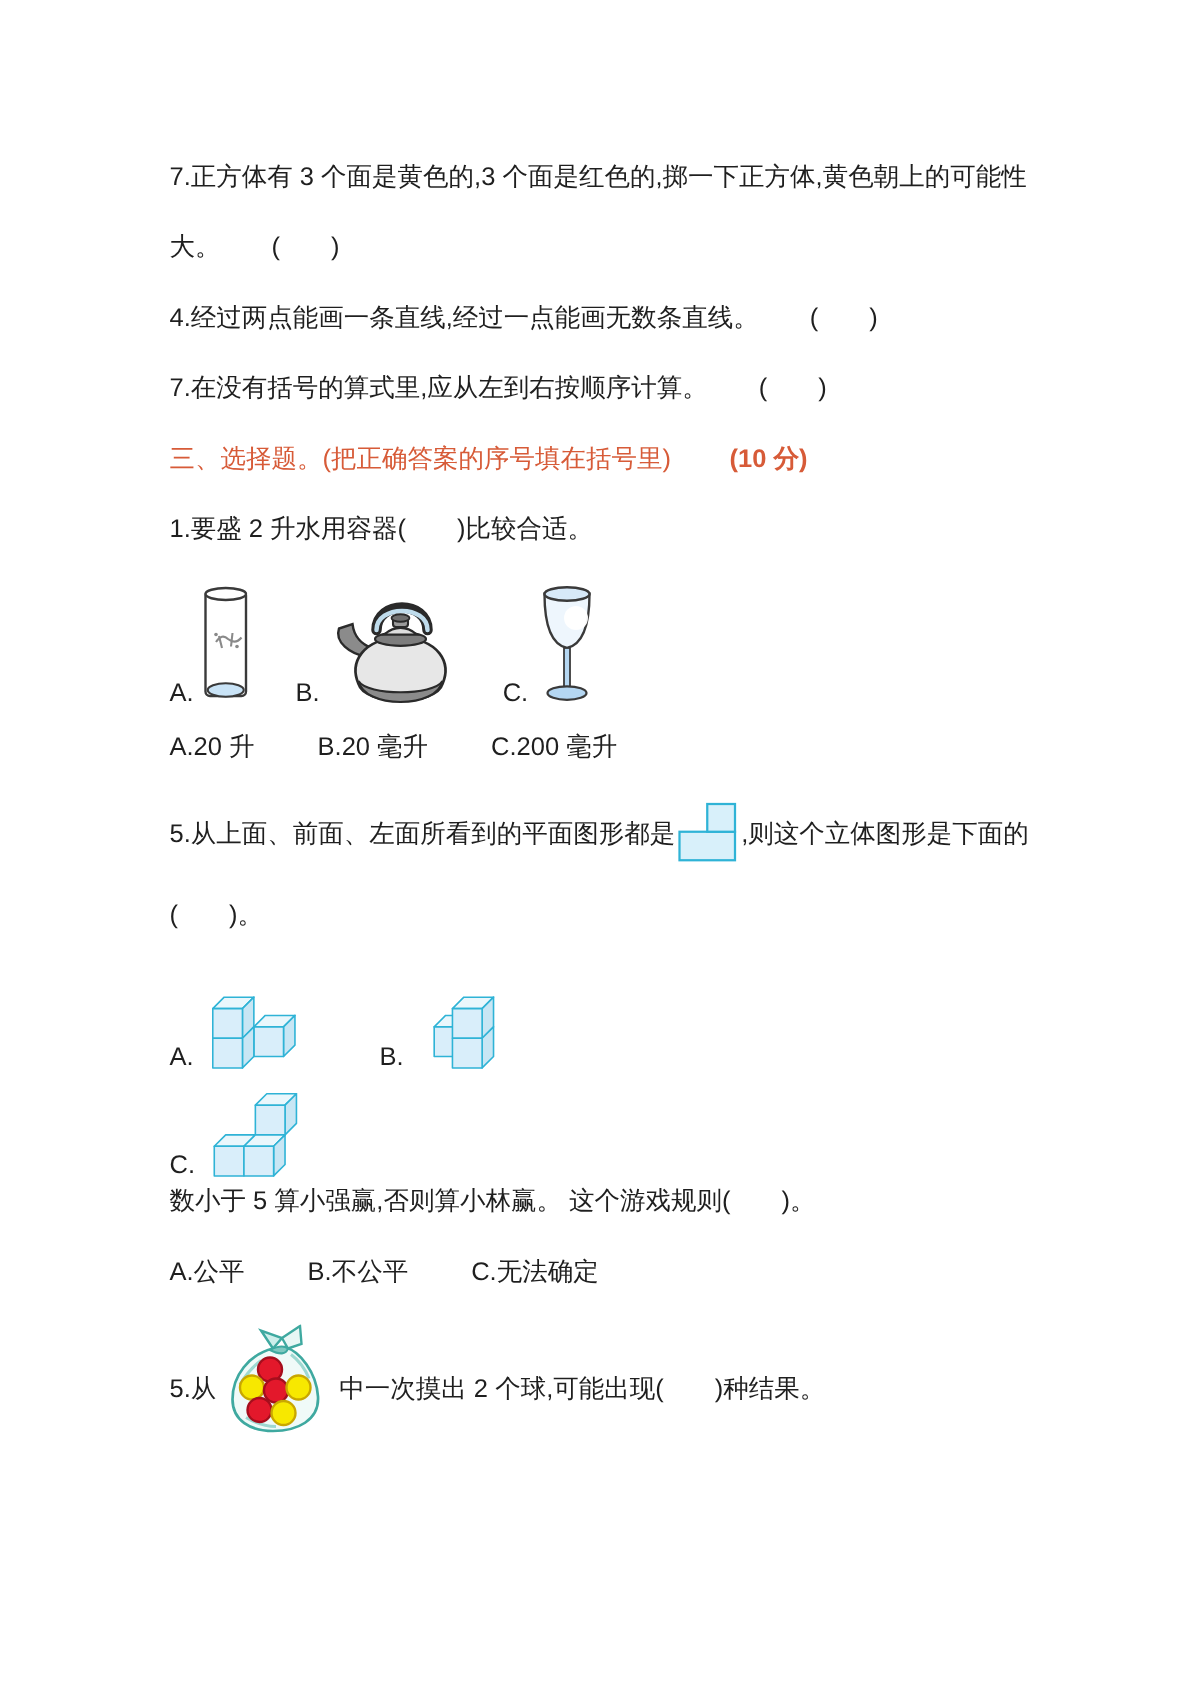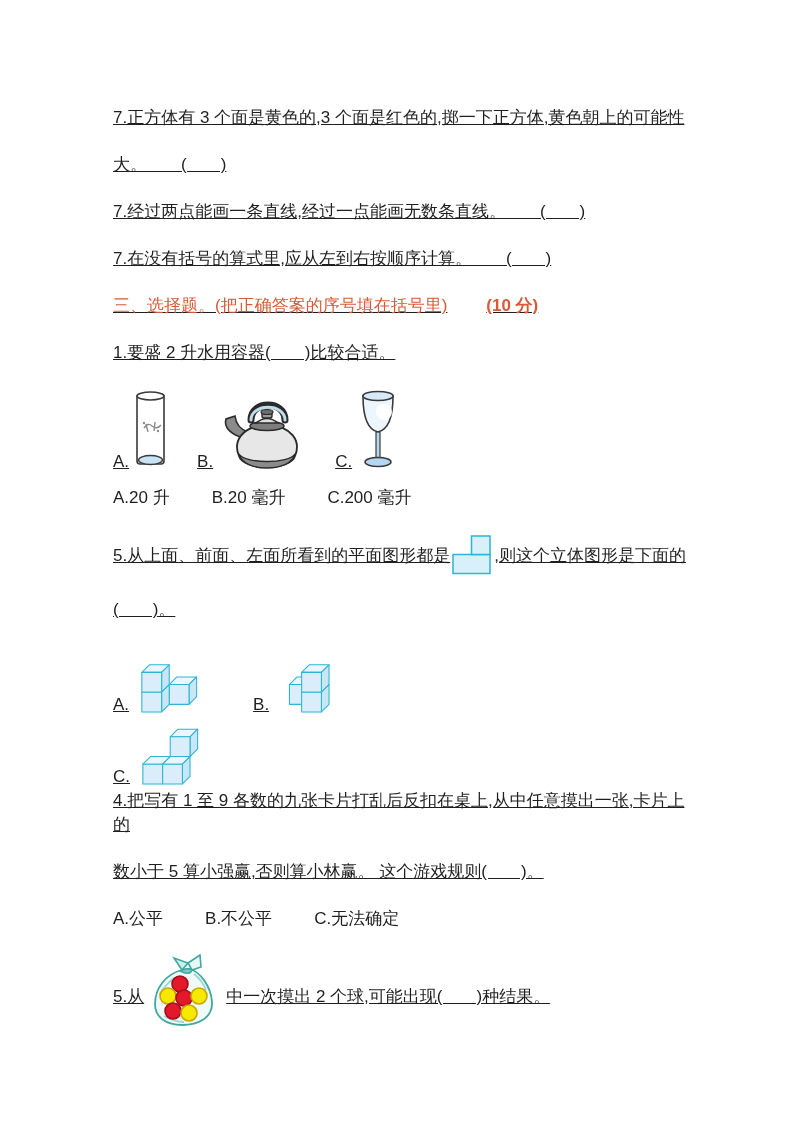--- a/index.html
+++ b/index.html
@@ -1,21 +1,21 @@
 <!DOCTYPE html>
 <html><head>
 <meta charset="utf-8">
 <style>
   html,body{margin:0;padding:0;}
   body{
     width:793px;height:1122px;background:#ffffff;overflow:hidden;
     font-family:"Liberation Sans","DejaVu Sans",sans-serif;
     color:#1f1f1f;
   }
-  .page{padding:106px 96px 0 113px;text-decoration:underline;}
+  .page{padding:106px 96px 0 113px;}
   p.line{font-size:17px;line-height:24px;margin:0 0 23px 0;white-space:pre-wrap;}
   .section-title{color:#d75b38;}
   .section-title .score{font-weight:bold;margin-left:39px;}
   .opts span{display:inline-block;margin-right:42px;}
   .opts span:last-child{margin-right:0;text-align:right;}
   .figrow{display:flex;align-items:flex-end;margin:4px 0 18px 0;}
   .figgroup{display:flex;align-items:flex-end;}
   .figlabel{font-size:17px;line-height:20px;margin-right:2px;}
   .q1row{gap:26px;margin:6px 0 14px 0;}
   .cubes-row{margin:0 0 2px 0;gap:44px;}
@@ -24,21 +24,21 @@
   svg{display:block;}
   .inline-svg,.bag-svg{display:inline-block;}
 </style>
 </head>
 <body>
 
 <div class="page">
 
   <p class="line">7.正方体有 3 个面是黄色的,3 个面是红色的,掷一下正方体,黄色朝上的可能性</p>
   <p class="line">大。　　(　　)</p>
-  <p class="line">7.经过两点能画一条直线,经过一点能画无数条直线。　　(　　)</p>
+  <p class="line">4.经过两点能画一条直线,经过一点能画无数条直线。　　(　　)</p>
   <p class="line">7.在没有括号的算式里,应从左到右按顺序计算。　　(　　)</p>
 
   <p class="line section-title"><span>三、选择题。(把正确答案的序号填在括号里)</span><span class="score">(10 分)</span></p>
 
   <p class="line">1.要盛 2 升水用容器(　　)比较合适。</p>
 
   <div class="figrow q1row">
     <div class="figgroup">
       <span class="figlabel">A.</span>
       <svg width="40" height="84" viewBox="0 0 40 84">
@@ -128,21 +128,20 @@
           <polygon points="2,62 28,62 38,52 12,52" fill="#eaf7fc"></polygon>
           <polygon points="28,62 54,62 64,52 38,52" fill="#eaf7fc"></polygon>
           <polygon points="54,62 64,52 64,78 54,88" fill="#c8e6f4"></polygon>
           <rect x="2" y="62" width="26" height="26" fill="#d9eefa"></rect>
           <rect x="28" y="62" width="26" height="26" fill="#d9eefa"></rect>
         </g>
       </svg>
     </div>
   </div>
 
-  <p class="line">4.把写有 1 至 9 各数的九张卡片打乱后反扣在桌上,从中任意摸出一张,卡片上的</p>
   <p class="line">数小于 5 算小强赢,否则算小林赢。 这个游戏规则(　　)。</p>
   <p class="line opts"><span>A.公平</span><span>B.不公平</span><span>C.无法确定</span></p>
 
   <p class="line"><span>5.从</span><svg class="bag-svg" width="74" height="74" viewBox="0 0 74 74">
       <path d="M34,16 C18,20 7,34 7,50 C7,64 19,71 34,71 C50,71 65,64 64,48 C63,32 52,18 42,15 Z" fill="#f0faf8" stroke="#3fa9a0" stroke-width="1.8"></path>
       <path d="M12,40 q6,-10 14,-16 M58,36 q-4,-10 -12,-16 M16,62 q10,6 20,6" fill="none" stroke="#9ed8d1" stroke-width="2"></path>
       <polygon points="34,16 26,4 40,9" fill="#cdeeea" stroke="#3fa9a0" stroke-width="1.6"></polygon>
       <polygon points="40,9 52,1 53,13 44,16" fill="#e8f7f5" stroke="#3fa9a0" stroke-width="1.6"></polygon>
       <path d="M32,17 q8,-4 12,-1 q-2,6 -12,1 Z" fill="#7ec8c0" stroke="#3fa9a0" stroke-width="1.4"></path>
       <g stroke-width="1.6">

